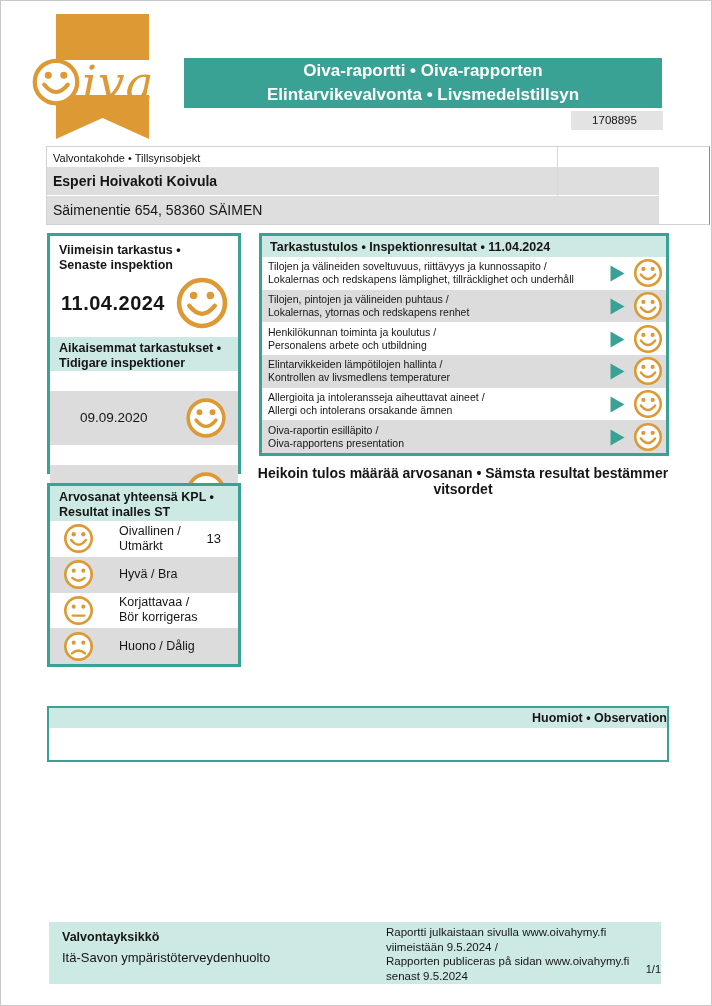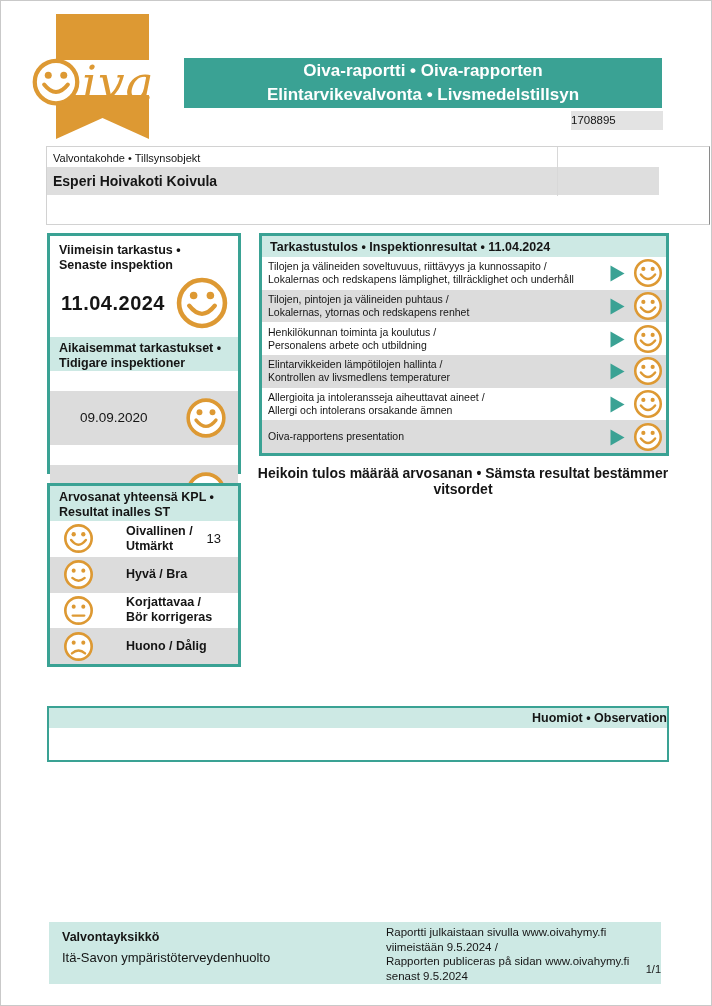--- a/index.html
+++ b/index.html
@@ -15,21 +15,21 @@
   .logo-script{left:30px;top:50px;width:180px;height:62px;display:flex;align-items:center;z-index:2;}
   .logo-script .tail{font-family:"DejaVu Serif",serif;font-style:italic;font-size:47px;
      color:#dd9933;letter-spacing:1px;margin-left:1px;line-height:1;}
   .logo-o{width:50px;height:50px;}
 
   
   .title-bar{left:183px;top:57px;width:478px;height:50px;background:#3aa294;color:#fff;
      font-weight:bold;font-size:17px;line-height:24px;text-align:center;padding-top:1px;box-sizing:border-box;}
 
   .report-number{left:570px;top:110px;width:92px;height:19px;background:#e3e3e3;
-     font-size:11.5px;text-align:left;padding:3px 5px 0 0;box-sizing:border-box;}
+     font-size:11.5px;text-align:center;padding:3px 5px 0 0;box-sizing:border-box;}
 
   
   .site-table{left:45px;top:145px;width:664px;height:79px;
      border:1px solid #d2d2d2;border-right:1px solid #8a8a8a;box-sizing:border-box;background:#fff;}
   .site-label{height:20px;font-size:11px;padding:5px 0 0 6px;box-sizing:border-box;}
   .site-vsep{left:510px;top:0;width:1px;height:49px;background:#d8d8d8;}
   .site-name{height:28px;width:612px;background:#dedede;font-weight:bold;font-size:14px;
      padding:6px 0 0 6px;box-sizing:border-box;margin-bottom:1px;}
   .site-addr{height:28px;width:612px;background:#dedede;font-size:14px;
      padding:6px 0 0 6px;box-sizing:border-box;}
@@ -61,21 +61,21 @@
   .results-note{left:250px;top:464px;width:424px;text-align:center;font-weight:bold;font-size:14px;}
 
   
   .box-summary{left:46px;top:482px;width:194px;height:184px;border:3px solid #3aa294;
      box-sizing:border-box;background:#fff;display:flex;flex-direction:column;}
   .summary-header{background:#cde9e4;font-weight:bold;font-size:12.5px;line-height:15px;
      padding:4px 0 0 9px;height:35px;box-sizing:border-box;flex:none;}
   .summary-row{flex:1;position:relative;display:flex;align-items:center;}
   .summary-row:nth-child(odd){background:#dcdcdc;}
   .summary-smiley{width:31px;height:31px;margin-left:13px;flex:none;}
-  .summary-label{margin-left:32px;font-size:12.5px;line-height:15px;font-weight:bold;}
+  .summary-label{margin-left:25px;font-size:12.5px;line-height:15px;}
   .summary-count{position:absolute;right:17px;font-size:13px;}
 
   
   .box-obs{left:46px;top:705px;width:622px;height:56px;border:2px solid #3aa294;
      box-sizing:border-box;background:#fff;}
   .obs-header{background:#cde9e4;font-weight:bold;font-size:12.5px;padding:3px 0 0 10px;
      height:20px;box-sizing:border-box;text-align:right;}
   .obs-body{height:32px;}
 
   
@@ -137,20 +137,21 @@
     <div>Oiva-raportti • Oiva-rapporten</div>
     <div>Elintarvikevalvonta • Livsmedelstillsyn</div>
   </div>
 
   <div class="abs report-number">1708895</div>
 
   <div class="abs site-table">
     <div class="abs site-vsep"></div>
     <div class="site-label">Valvontakohde • Tillsynsobjekt</div>
     <div class="site-name">Esperi Hoivakoti Koivula</div>
+    <div class="site-addr">Säimenentie 654, 58360 SÄIMEN</div>
   </div>
 
   <div class="abs box-latest">
     <div class="latest-header">
       <div>Viimeisin tarkastus •</div>
       <div>Senaste inspektion</div>
     </div>
     <div class="latest-daterow">
       <span class="latest-date">11.04.2024</span>
       <svg class="latest-smiley" viewBox="0 0 40 40">
@@ -222,20 +223,21 @@
       <div>Allergioita ja intoleransseja aiheuttavat aineet /</div>
       <div>Allergi och intolerans orsakande ämnen</div>
       <svg class="row-arrow" viewBox="0 0 16 18">
           <use href="#arrow-r"></use>
         </svg>
       <svg class="row-smiley" viewBox="0 0 40 40">
           <use href="#sm-oivallinen"></use>
         </svg>
     </div>
     <div class="result-row">
+      <div>Oiva-raportin esilläpito /</div>
       <div>Oiva-rapportens presentation</div>
       <svg class="row-arrow" viewBox="0 0 16 18">
           <use href="#arrow-r"></use>
         </svg>
       <svg class="row-smiley" viewBox="0 0 40 40">
           <use href="#sm-oivallinen"></use>
         </svg>
     </div>
   </div>
 

